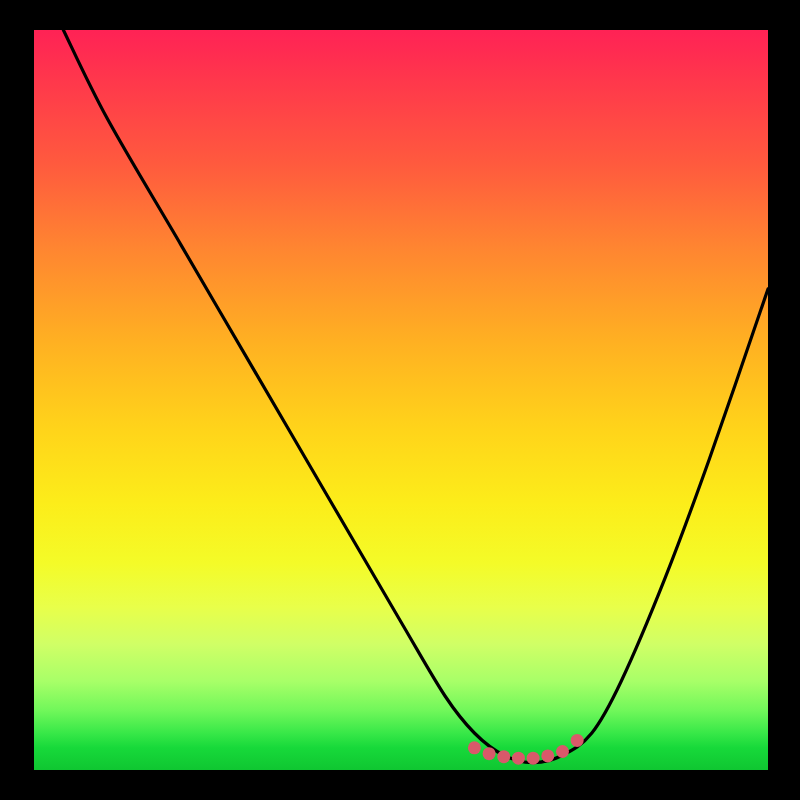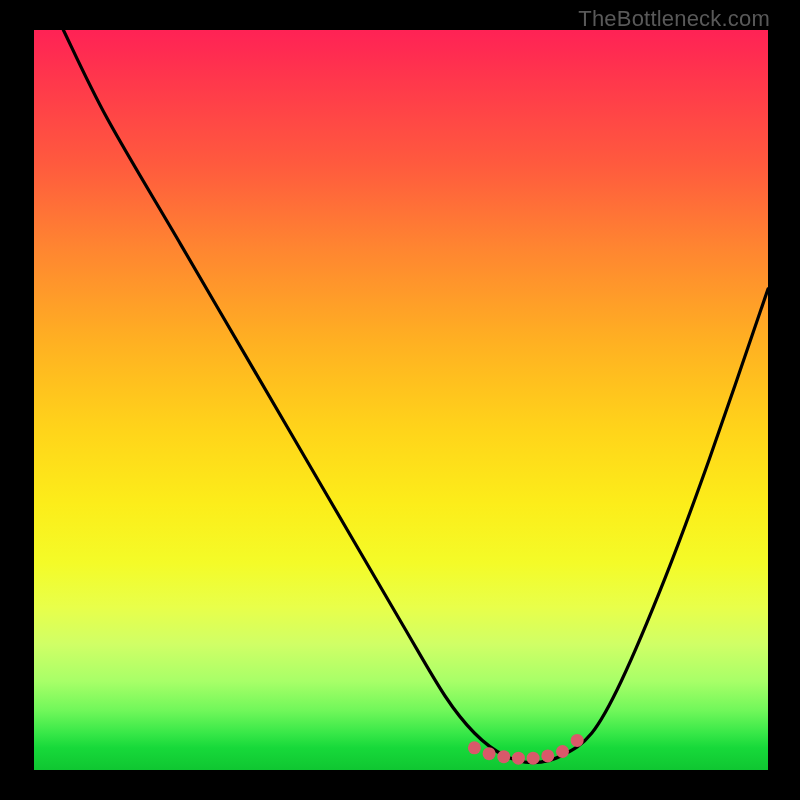--- a/index.html
+++ b/index.html
@@ -56,21 +56,20 @@
     font-size: 22px;
     font-weight: 500;
     letter-spacing: 0.2px;
   }
 </style>
 </head>
 <body>
 
 <div class="frame">
 
-  <div class="attribution">TheBottleneck.com</div>
 
   <div class="plot-area">
     <svg class="plot-svg" viewBox="0 0 734 740" preserveAspectRatio="none">
       <path fill="none" stroke="#000" stroke-width="3.2" stroke-linecap="round" d="M 29.36 0 C 36.7 14.799999999999992, 53.82666666666667 53.03333333333328, 73.4 88.79999999999995 C 92.97333333333334 124.56666666666663, 122.33333333333334 172.66666666666669, 146.8 214.60000000000002 C 171.26666666666668 256.53333333333336, 195.73333333333332 298.46666666666664, 220.2 340.4 C 244.66666666666666 382.3333333333333, 269.1333333333333 424.26666666666665, 293.6 466.2 C 318.0666666666667 508.1333333333333, 347.4266666666667 558.7, 367 592 C 386.5733333333333 625.3, 398.8066666666667 647.5, 411.04 666 C 423.27333333333337 684.5, 430.61333333333334 693.1333333333333, 440.4 703 C 450.1866666666666 712.8666666666667, 459.9733333333333 720.2666666666667, 469.76 725.2 C 479.5466666666667 730.1333333333334, 489.33333333333337 732.6, 499.12000000000006 732.6 C 508.90666666666675 732.6, 518.6933333333334 730.1333333333334, 528.48 725.2 C 538.2666666666667 720.2666666666667, 548.0533333333334 715.3333333333334, 557.84 703 C 567.6266666666667 690.6666666666666, 574.9666666666667 677.1, 587.2 651.2 C 599.4333333333334 625.3000000000001, 616.5600000000001 584.6, 631.24 547.6 C 645.92 510.6, 658.1533333333333 477.3, 675.28 429.2 C 692.4066666666666 381.09999999999997, 724.2133333333334 287.3666666666667, 734 259" id="curve-path"></path>
       <g id="markers">
           <circle cx="440.4" cy="717.8" r="6.5" fill="#d9596a"></circle>
           <circle cx="455.08" cy="723.72" r="6.5" fill="#d9596a"></circle>
           <circle cx="469.76" cy="726.68" r="6.5" fill="#d9596a"></circle>
           <circle cx="484.44" cy="728.16" r="6.5" fill="#d9596a"></circle>
           <circle cx="499.12000000000006" cy="728.16" r="6.5" fill="#d9596a"></circle>

